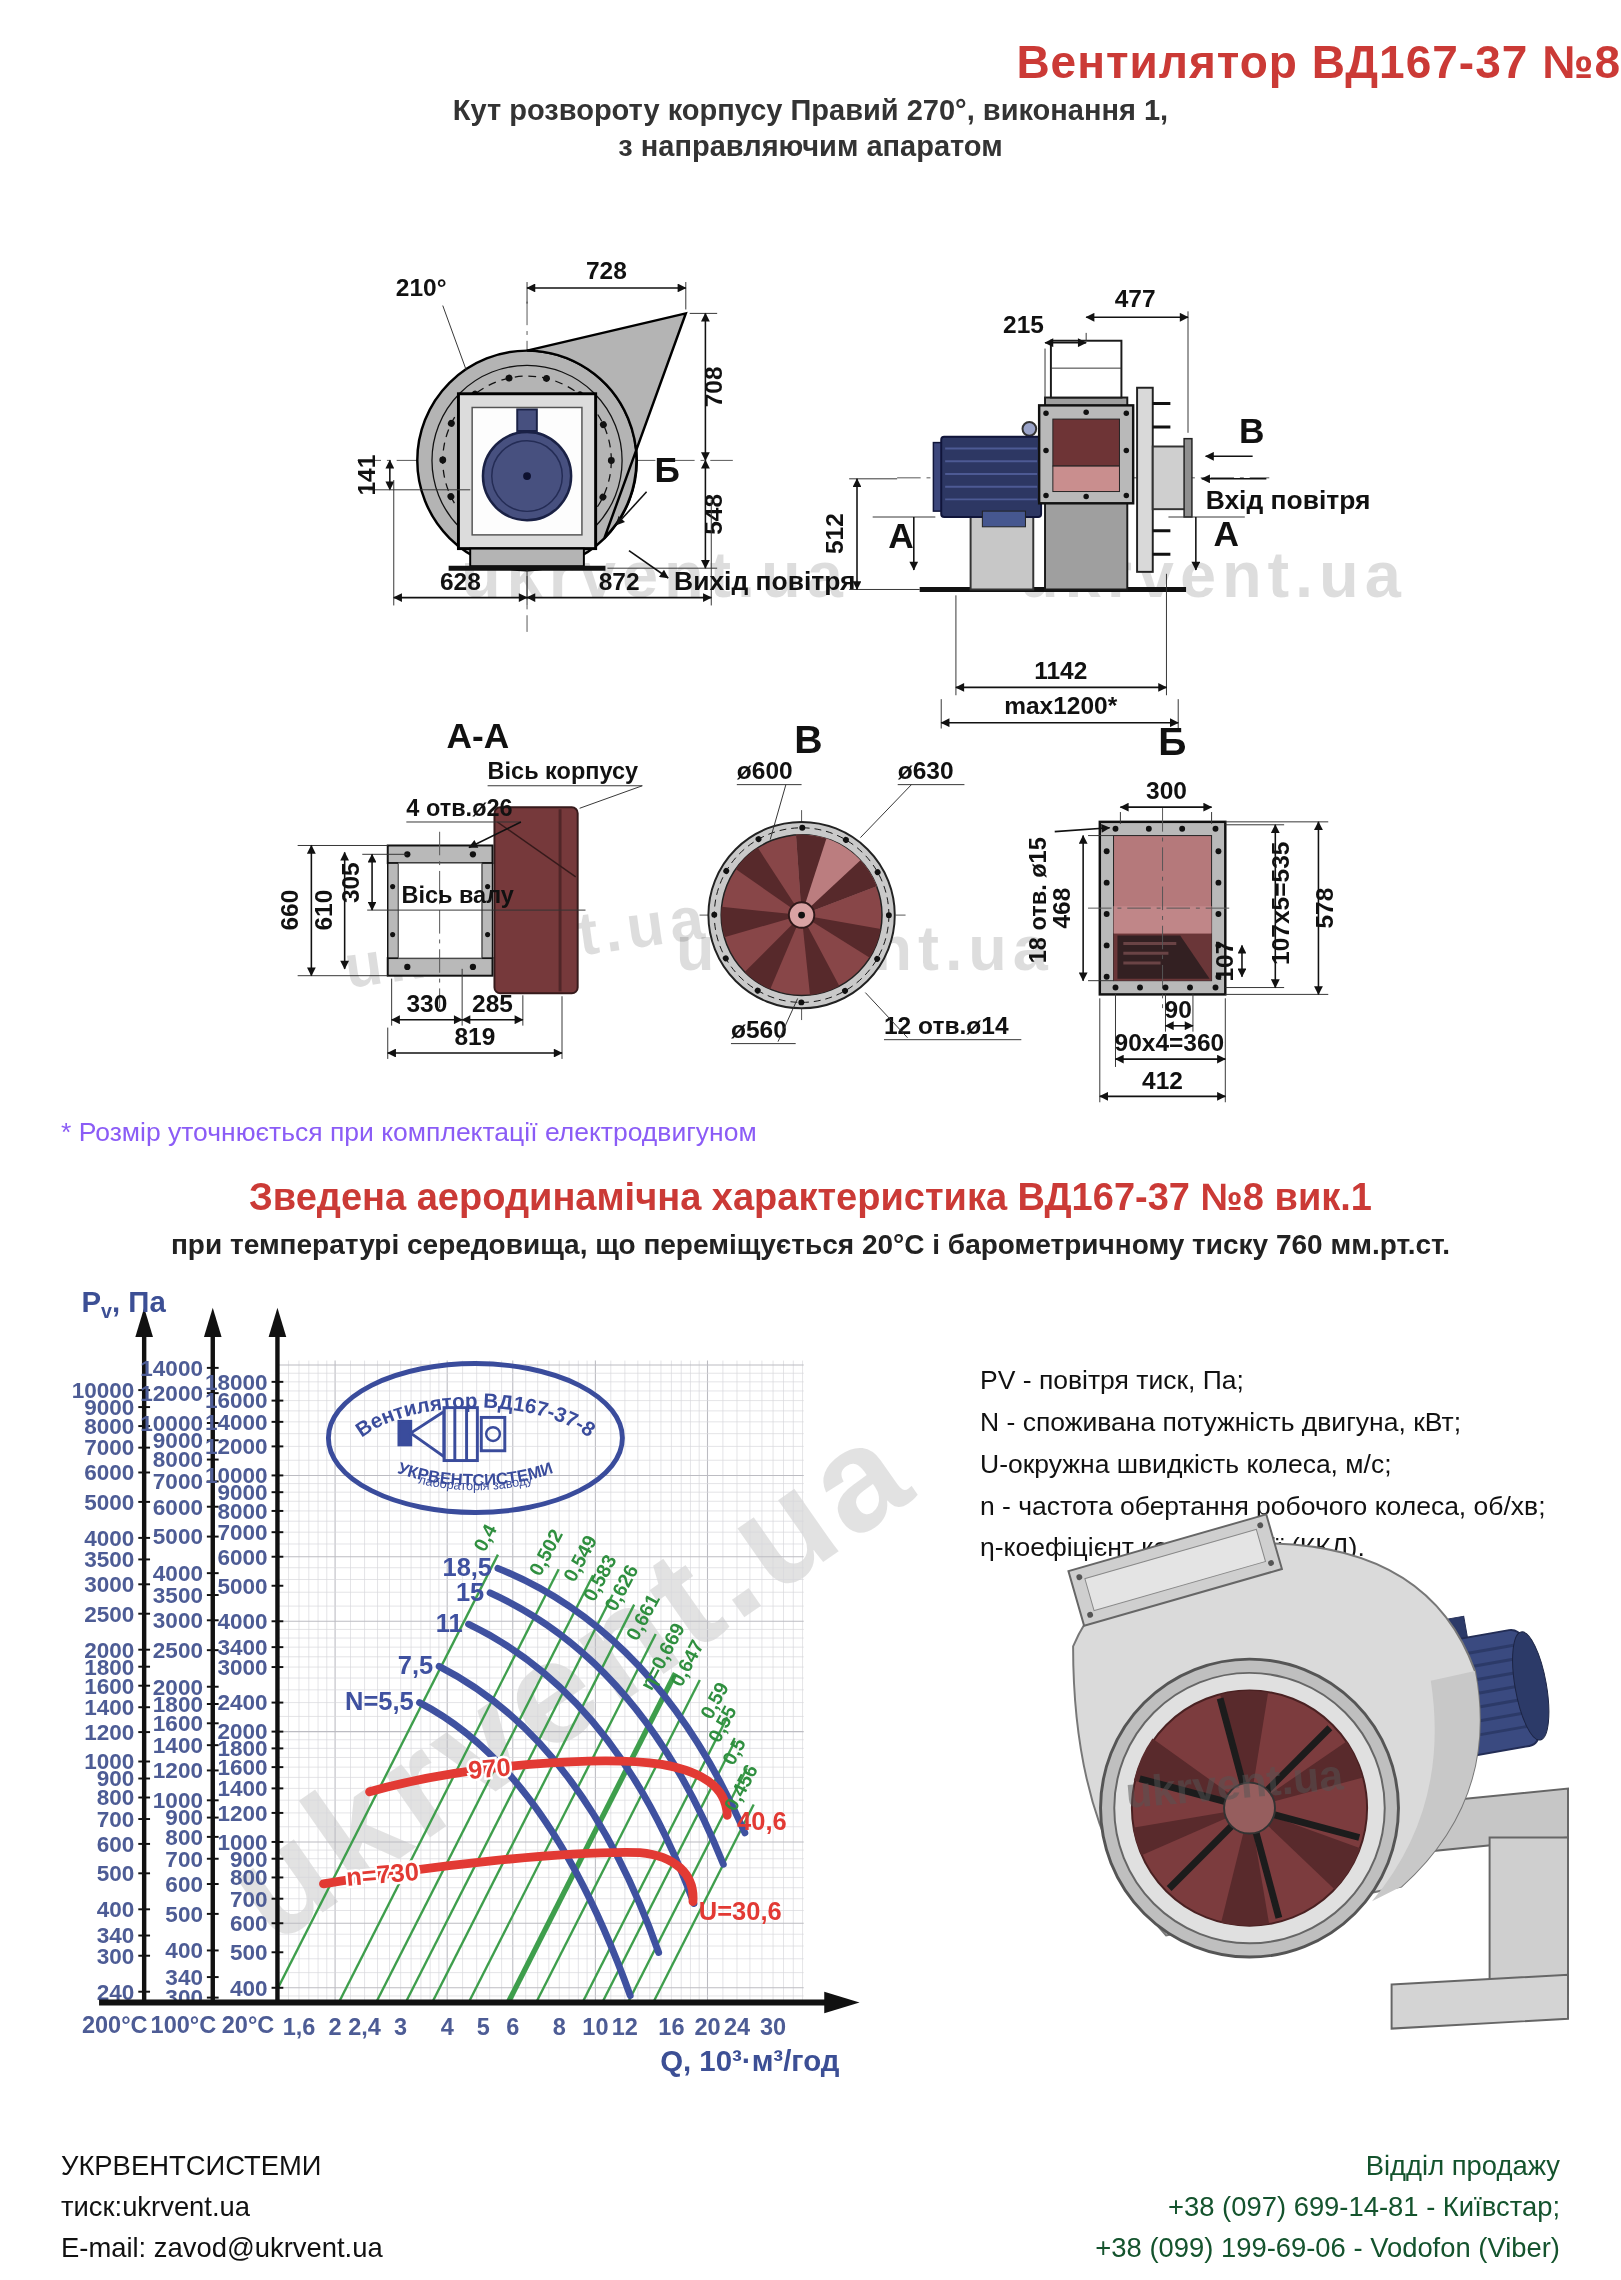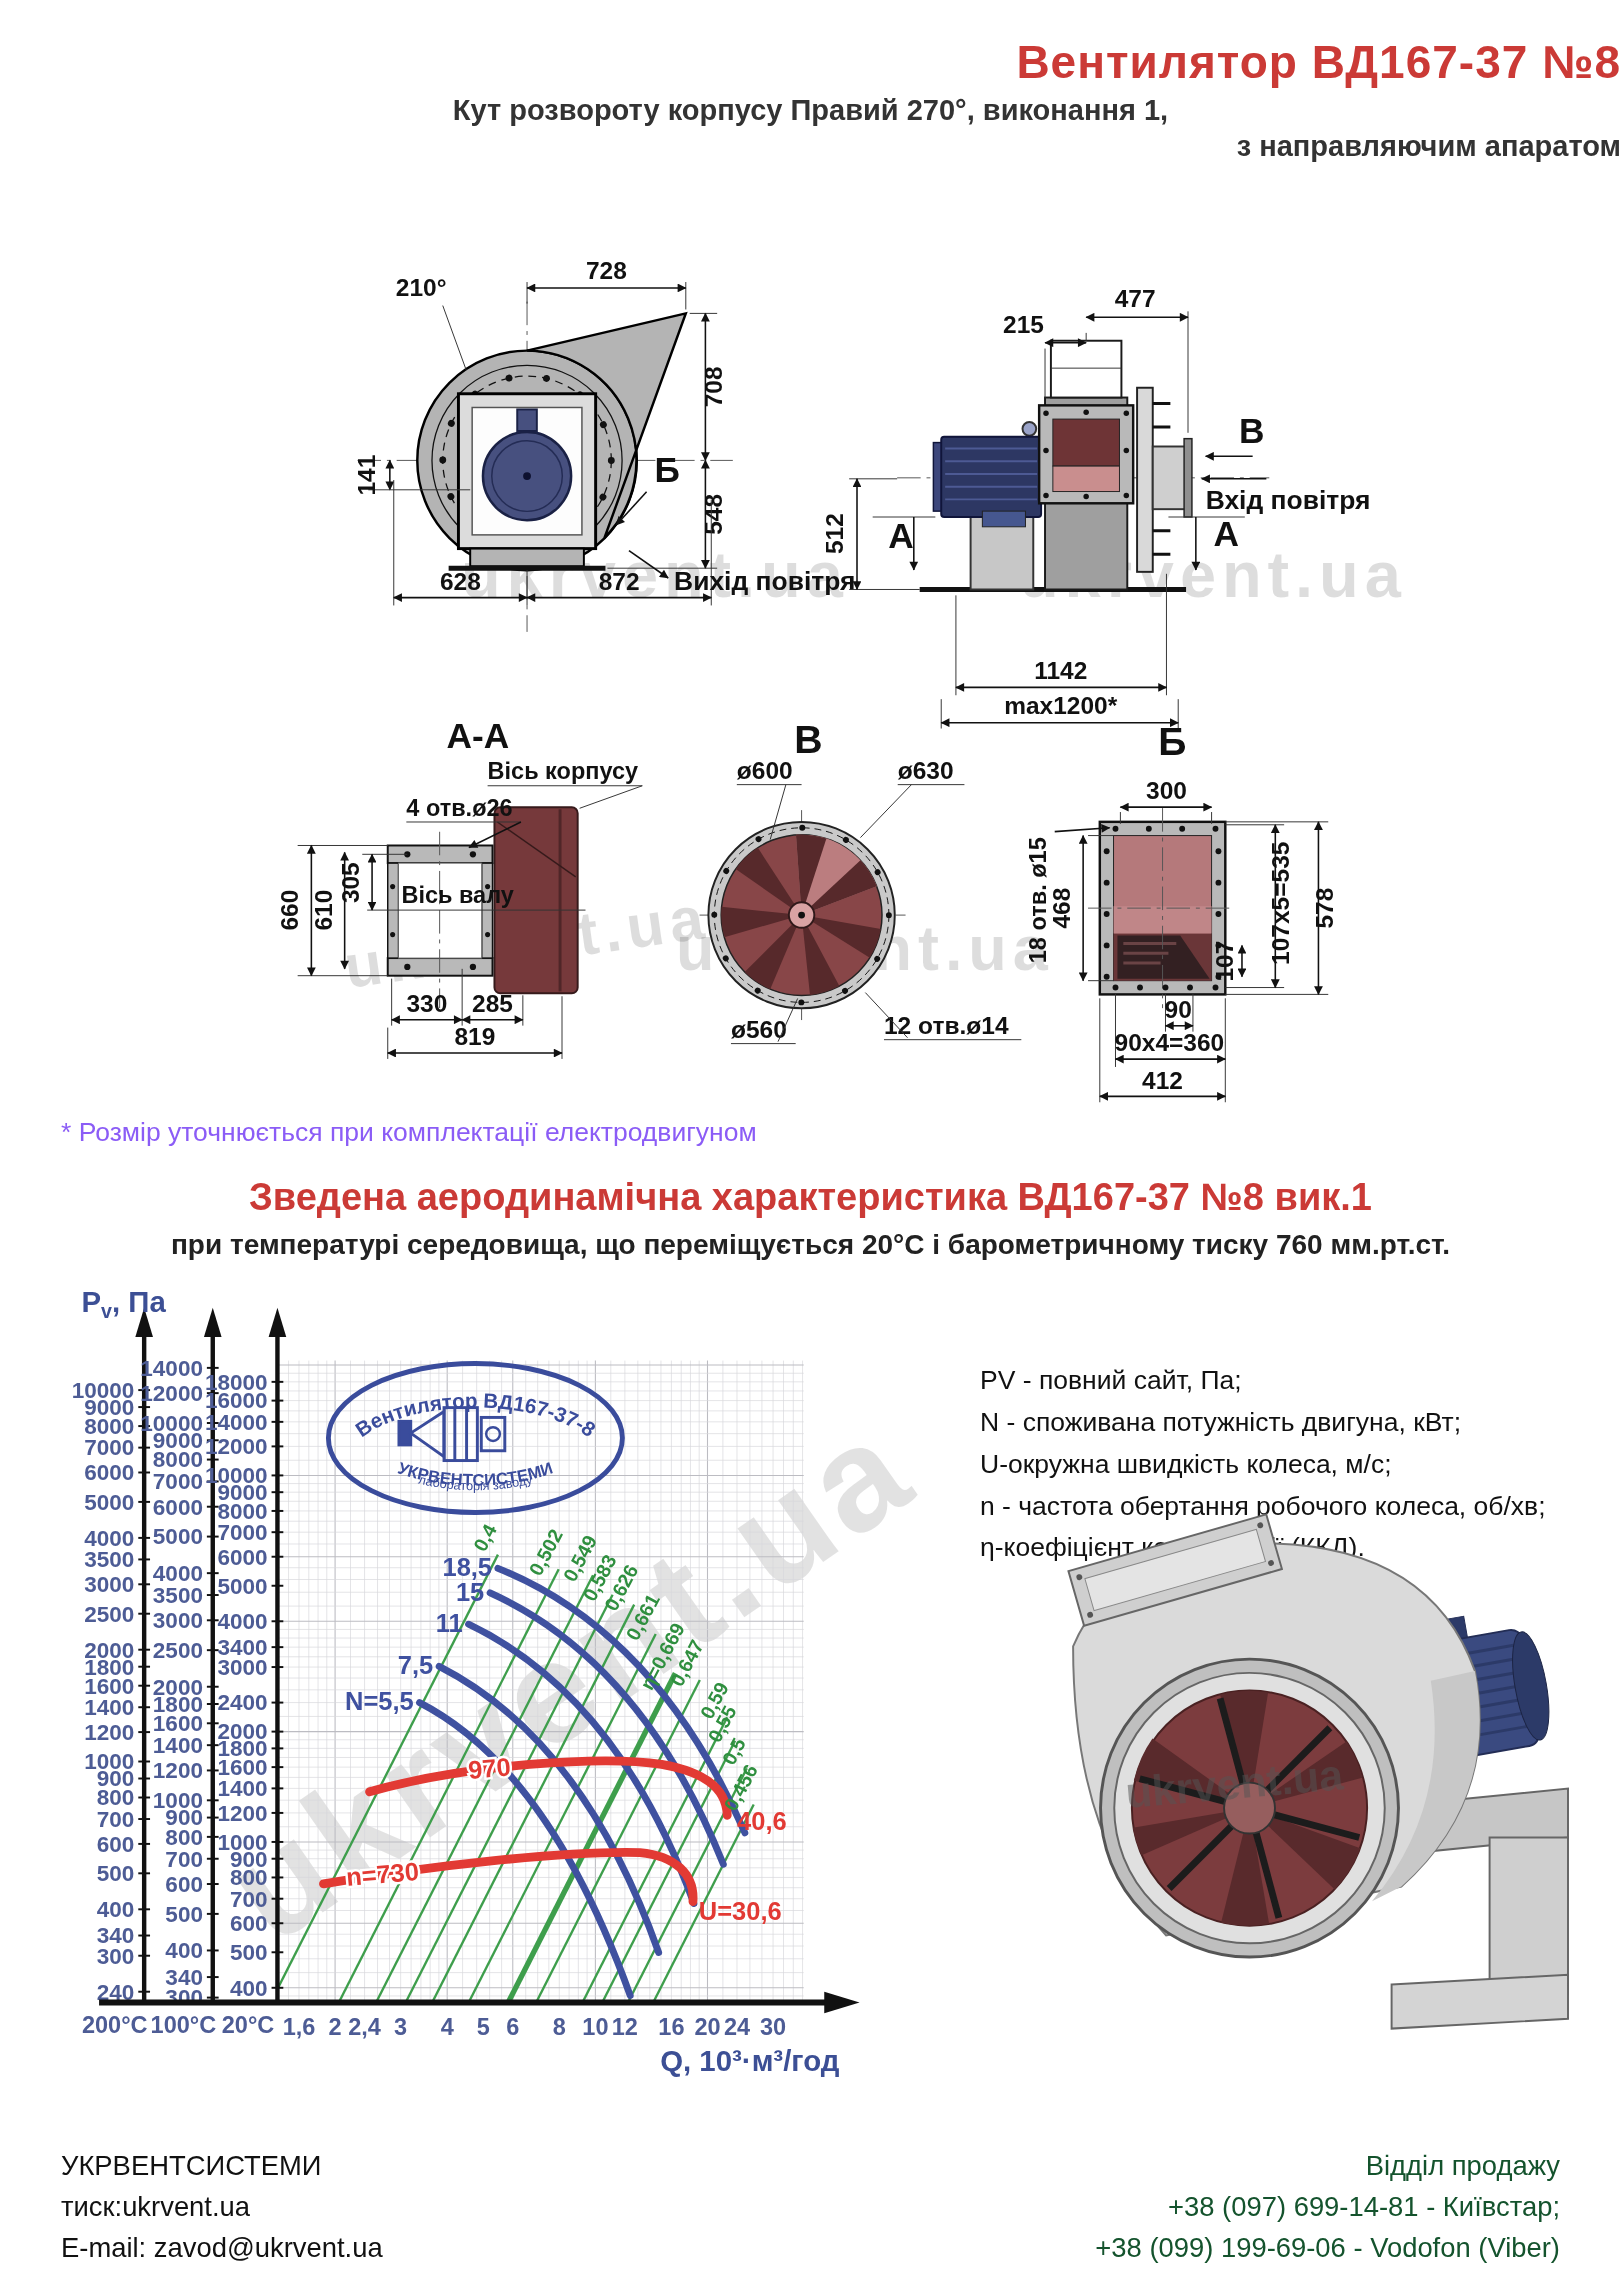--- a/index.html
+++ b/index.html
@@ -41,21 +41,21 @@
   
   <div class="abs wm" style="left:461px;top:537px;font-size:65px;">ukrvent.ua</div>
   <div class="abs wm" style="left:1019px;top:537px;font-size:65px;">ukrvent.ua</div>
   <div class="abs wm" style="left:343px;top:907px;font-size:61px;transform:rotate(-8deg);">ukrvent.ua</div>
   <div class="abs wm" style="left:676px;top:912px;font-size:63px;">ukrvent.ua</div>
   <div class="abs wm" style="left:245px;top:1823px;font-size:145px;transform:rotate(-35deg);transform-origin:left center;opacity:.11;">ukrvent.ua</div>
 
   
   <div class="abs title">Вентилятор  ВД167-37 №8</div>
   <div class="abs sub" style="top:94px;">Кут розвороту корпусу Правий 270°, виконання 1,</div>
-  <div class="abs sub" style="top:130px;text-align:right;">з направляючим апаратом</div>
+  <div class="abs sub" style="top:130px;">з направляючим апаратом</div>
 
   
   <svg class="abs" style="left:274px;top:186px;" width="608" height="490" viewBox="0 0 620 500">
     <line x1="258" y1="118" x2="258" y2="455" class="cl"></line>
     <line x1="85" y1="280" x2="468" y2="280" class="cl"></line>
     <circle cx="258" cy="280" r="112" fill="#b4b4b4" stroke="#000" stroke-width="2.5"></circle>
     <path d="M258,168 L420,130 L337,359 A112,112 0 0 0 258,168 Z" fill="#b4b4b4" stroke="#000" stroke-width="2.5"></path>
     <circle cx="258" cy="280" r="97" fill="none" stroke="#111" stroke-width="1.3"></circle>
     <circle cx="258" cy="280" r="86" fill="none" stroke="#111" stroke-width="1.3" stroke-dasharray="8 6"></circle>
     <circle cx="258" cy="280" r="86" fill="none" stroke="#111" stroke-width="7" stroke-dasharray="0.1 38.5" stroke-linecap="round"></circle>
@@ -674,21 +674,21 @@
         <text x="697" y="557" fill="#e23a34" font-size="26" font-weight="bold">40,6</text>
         <text x="336" y="611" fill="#e23a34" font-size="26" font-weight="bold" text-anchor="middle" transform="rotate(-5 336 611)" paint-order="stroke" stroke="#ffffff" stroke-width="5">n=730</text>
         <text x="658" y="649" fill="#e23a34" font-size="26" font-weight="bold">U=30,6</text>
       </g>
     <text class="axlab" x="28" y="28"><tspan>P</tspan><tspan font-size="20" dy="7">v</tspan><tspan dy="-7">, Па</tspan></text>
     <text class="axlab" x="710" y="803" text-anchor="middle">Q, 10³·м³/год</text>
   </svg>
 
   
   <div class="abs legend">
-    <div>PV - повний сайт, Па;</div>
+    <div>PV - повітря тиск, Па;</div>
     <div>N - споживана потужність двигуна, кВт;</div>
     <div>U-окружна швидкість колеса, м/с;</div>
     <div>n - частота обертання робочого колеса, об/хв;</div>
     <div>η-коефіцієнт корисної дії (ККД).</div>
   </div>
 
   
   <svg class="abs" style="left:980px;top:1514px;" width="588" height="549" viewBox="0 0 600 560">
     <polygon points="400,300 600,280 600,330 400,350" fill="#c6c6c6" stroke="#666" stroke-width="2"></polygon>
     <polygon points="520,330 600,330 600,490 520,500" fill="#cfcfcf" stroke="#666" stroke-width="2"></polygon>

